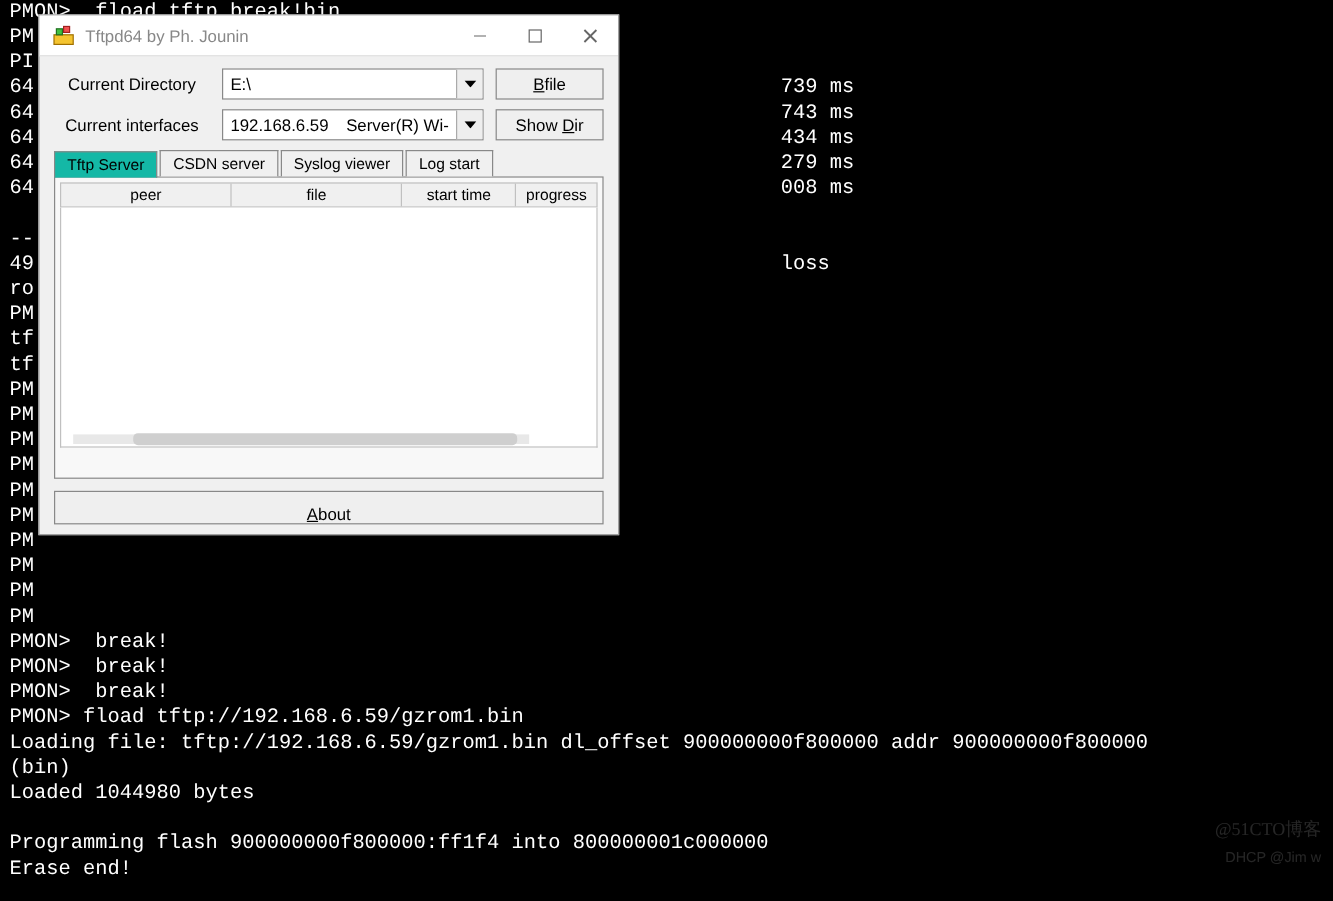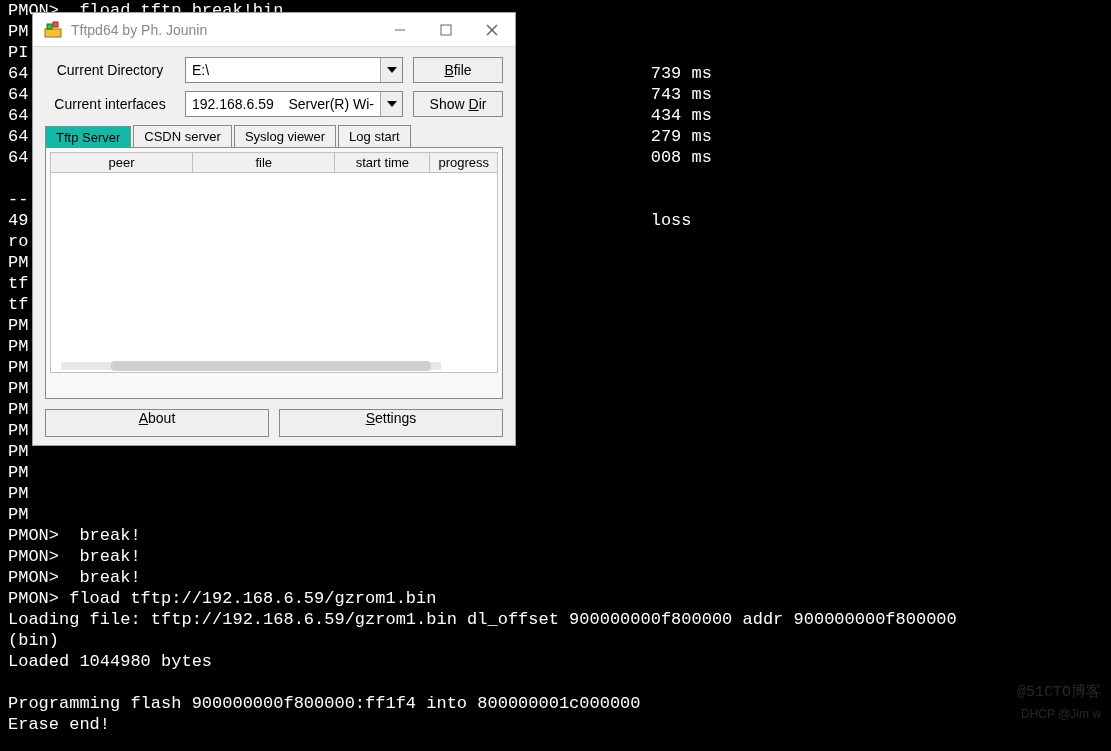--- a/index.html
+++ b/index.html
@@ -166,28 +166,28 @@
   .bottombar {
     display:flex;
     gap: 10px;
     margin-top: 10px;
   }
   .bottombar .bbtn {
     flex:1;
     height: 28px;
     border: 1px solid #888;
     background:#efefef;
-    display:flex; align-items:flex-start; justify-content:center;
+    display:flex; align-items:flex-end; justify-content:center;
     font-size: 14px;
   }
   .watermark {
     position:absolute;
     right: 10px; bottom: 50px;
     color: rgba(255,255,255,0.15);
-    font-family: Liberation Mono, monospace;
+    font-family: Liberation Serif, serif;
     font-size: 15px;
     margin-top: 13px;
   }
   .watermark2 {
     position:absolute;
     right: 10px; bottom: 30px;
     color: rgba(255,255,255,0.15);
     font-family: sans-serif;
     font-size: 12px;
   }
@@ -312,21 +312,18 @@
       <div class="listarea">
         <div class="hscroll-track"></div>
         <div class="hscroll-thumb"></div>
       </div>
     </div>
 
     <div class="bottombar">
       <div class="bbtn">
           <span><u>A</u>bout</span>
         </div>
-      <div class="bbtn">
-          <span><u>S</u>ettings</span>
-        </div>
     </div>
   </div>
 </div>
 
 <div class="watermark">@51CTO博客</div>
 <div class="watermark2">DHCP @Jim w</div>
 
 </body></html>

